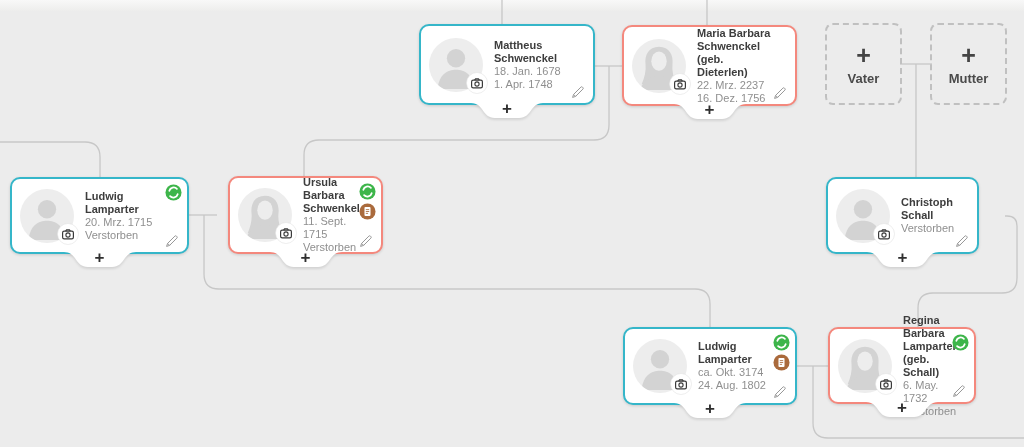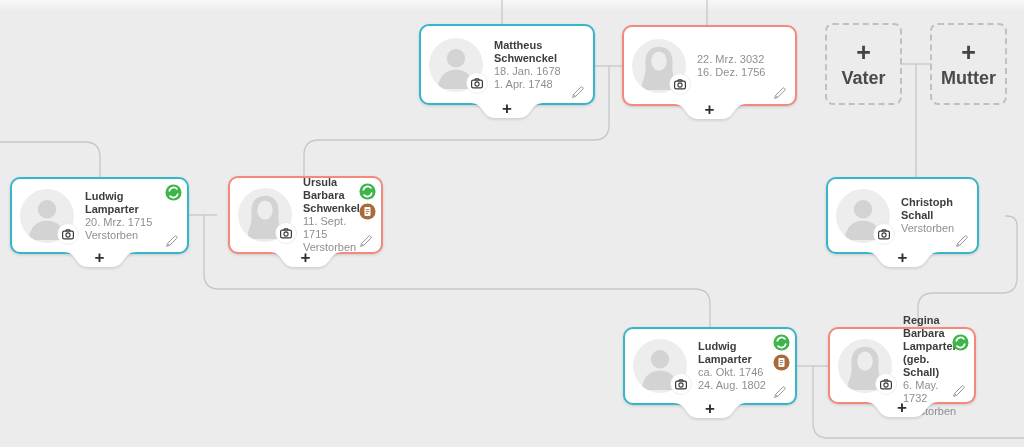--- a/index.html
+++ b/index.html
@@ -35,21 +35,21 @@
   .addtab svg{position:absolute;top:0;left:0;filter:drop-shadow(0 2px 1px rgba(0,0,0,.10));}
   .addtab .plus{position:absolute;top:-3px;left:0;width:100%;text-align:center;
     font-size:17px;font-weight:bold;color:#2f2f2f;line-height:18px;}
   
   .ph-card{
     position:absolute;border:2px dashed #c0c0c0;border-radius:8px;box-sizing:border-box;
     display:flex;flex-direction:column;align-items:center;justify-content:center;
     cursor:pointer;
   }
   .ph-plus{font-size:25px;font-weight:bold;color:#444;line-height:24px;}
-  .ph-label{font-size:18px;font-weight:bold;color:#4a4a4a;margin-top:4px;}
+  .ph-label{font-size:13px;font-weight:bold;color:#4a4a4a;margin-top:4px;}
 </style>
 </head>
 <body>
 
 <svg width="0" height="0" style="position:absolute" aria-hidden="true">
   <defs>
     <clipPath id="cclip">
         <circle cx="28" cy="28" r="28"></circle>
       </clipPath>
     <symbol id="sil-male" viewBox="0 0 56 56">
@@ -142,21 +142,22 @@
 <div class="card female" style="left:622px;top:25px;width:175px;height:81px">
   <div class="avatar">
     <svg class="sil">
         <use href="#sil-female"></use>
       </svg>
     <svg class="cam">
         <use href="#ic-cam"></use>
       </svg>
   </div>
   <div class="info">
-    <div class="pline">22. Mrz. 3032</div>
+    <div class="pname">Maria Barbara Schwenckel (geb. Dieterlen)</div>
+    <div class="pline">22. Mrz. 2237</div>
     <div class="pline">16. Dez. 1756</div>
   </div>
   <div class="badges">
     
     
   </div>
   <svg class="pencil">
       <use href="#ic-pencil"></use>
     </svg>
   <div class="addtab">
@@ -274,21 +275,21 @@
   <div class="avatar">
     <svg class="sil">
         <use href="#sil-male"></use>
       </svg>
     <svg class="cam">
         <use href="#ic-cam"></use>
       </svg>
   </div>
   <div class="info">
     <div class="pname">Ludwig Lamparter</div>
-    <div class="pline">ca. Okt. 1746</div>
+    <div class="pline">ca. Okt. 3174</div>
     <div class="pline">24. Aug. 1802</div>
   </div>
   <div class="badges">
     <svg class="badge">
         <use href="#ic-sync"></use>
       </svg>
     <svg class="badge">
         <use href="#ic-rec"></use>
       </svg>
   </div>

